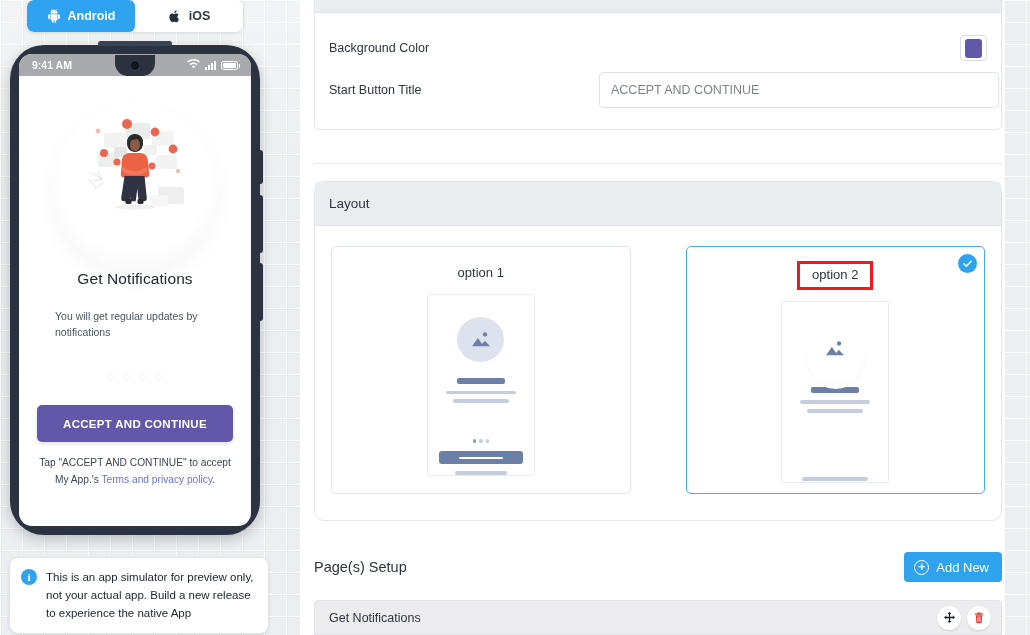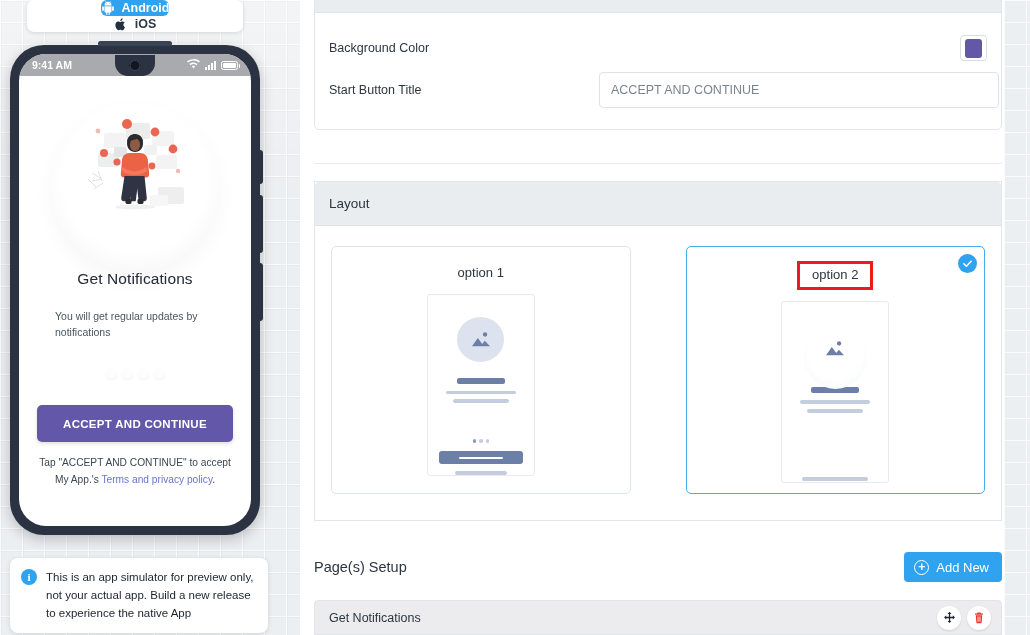--- a/index.html
+++ b/index.html
@@ -34,21 +34,20 @@
   
   .platform-toggle {
     position: absolute; top: 0px; left: 27px;
     width: 216px; height: 32px;
     background: #ffffff;
     border-radius: 7px;
     box-shadow: 0 1px 4px rgba(0,0,0,.13);
     display: flex; align-items: center;
     overflow: hidden;
     z-index: 6;
-    flex-direction: column;
   }
   .plat-btn {
     flex: 1 1 50%;
     height: 100%;
     display: flex; align-items: center; justify-content: center;
     gap: 7px;
     font-size: 12.5px; font-weight: bold;
     color: #2e3a47;
     cursor: pointer; user-select: none;
   }
@@ -62,21 +61,21 @@
     background: #2b3342;
     border-radius: 34px;
     box-shadow: 0 4px 14px rgba(0,0,0,.22);
     padding: 9px;
     z-index: 3;
   }
   .phone-screen {
     position: relative;
     width: 100%; height: 100%;
     background: #ffffff;
-    border-radius: 27px;
+    border-radius: 13px;
     overflow: hidden;
   }
   .phone-speaker{
     position:absolute; top:-4px; left:50%; transform:translateX(-50%);
     width:74px; height:5px; border-radius:3px; background:#3a4354; z-index:9;
   }
   .side-btn { position: absolute; right: -3px; background: #2b3342; width: 3px; border-radius: 0 3px 3px 0; }
   .side-btn.b1 { top: 105px; height: 34px; }
   .side-btn.b2 { top: 150px; height: 58px; }
   .side-btn.b3 { top: 218px; height: 58px; }
@@ -157,21 +156,21 @@
     position:absolute; right:0; top:0; width:26px; height:100%;
     background-color:#eceff1;
     background-image:
       linear-gradient(to right, rgba(255,255,255,.75) 1px, transparent 1px),
       linear-gradient(to bottom, rgba(255,255,255,.75) 1px, transparent 1px);
     background-size: 22px 22px;
     z-index:0;
   }
   .card {
     position: relative; z-index: 1;
-    background: #ffffff; border: 1px solid #e3e7ec; border-radius: 0;
+    background: #ffffff; border: 1px solid #e3e7ec; border-radius: 10px;
   }
 
   
   .card-top {
     position: absolute; left: 14px; top: -12px; width: 688px;
     border-radius: 5px;
   }
   .card-hdr {
     height: 24px; background: #eaedf0; border-bottom: 1px solid #e0e4e9;
     border-radius: 4px 4px 0 0;

